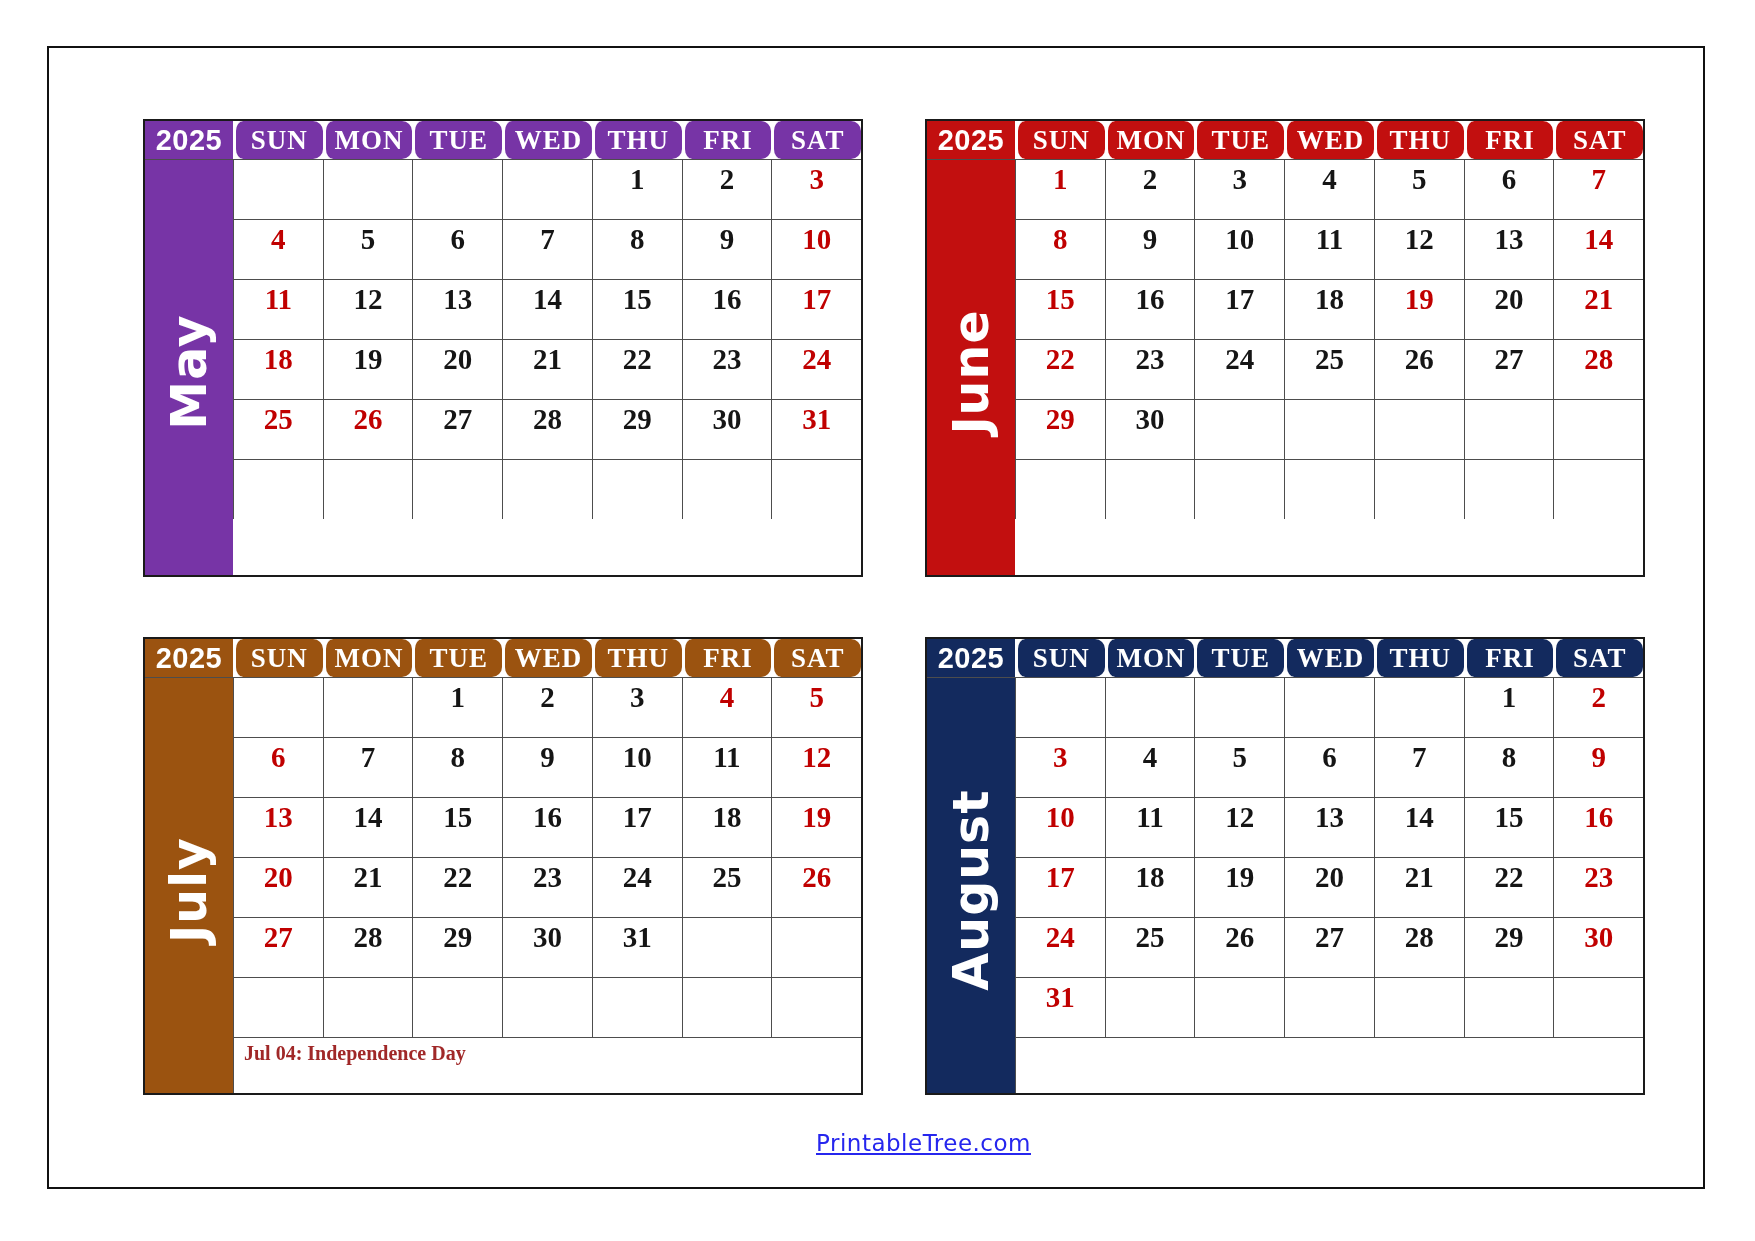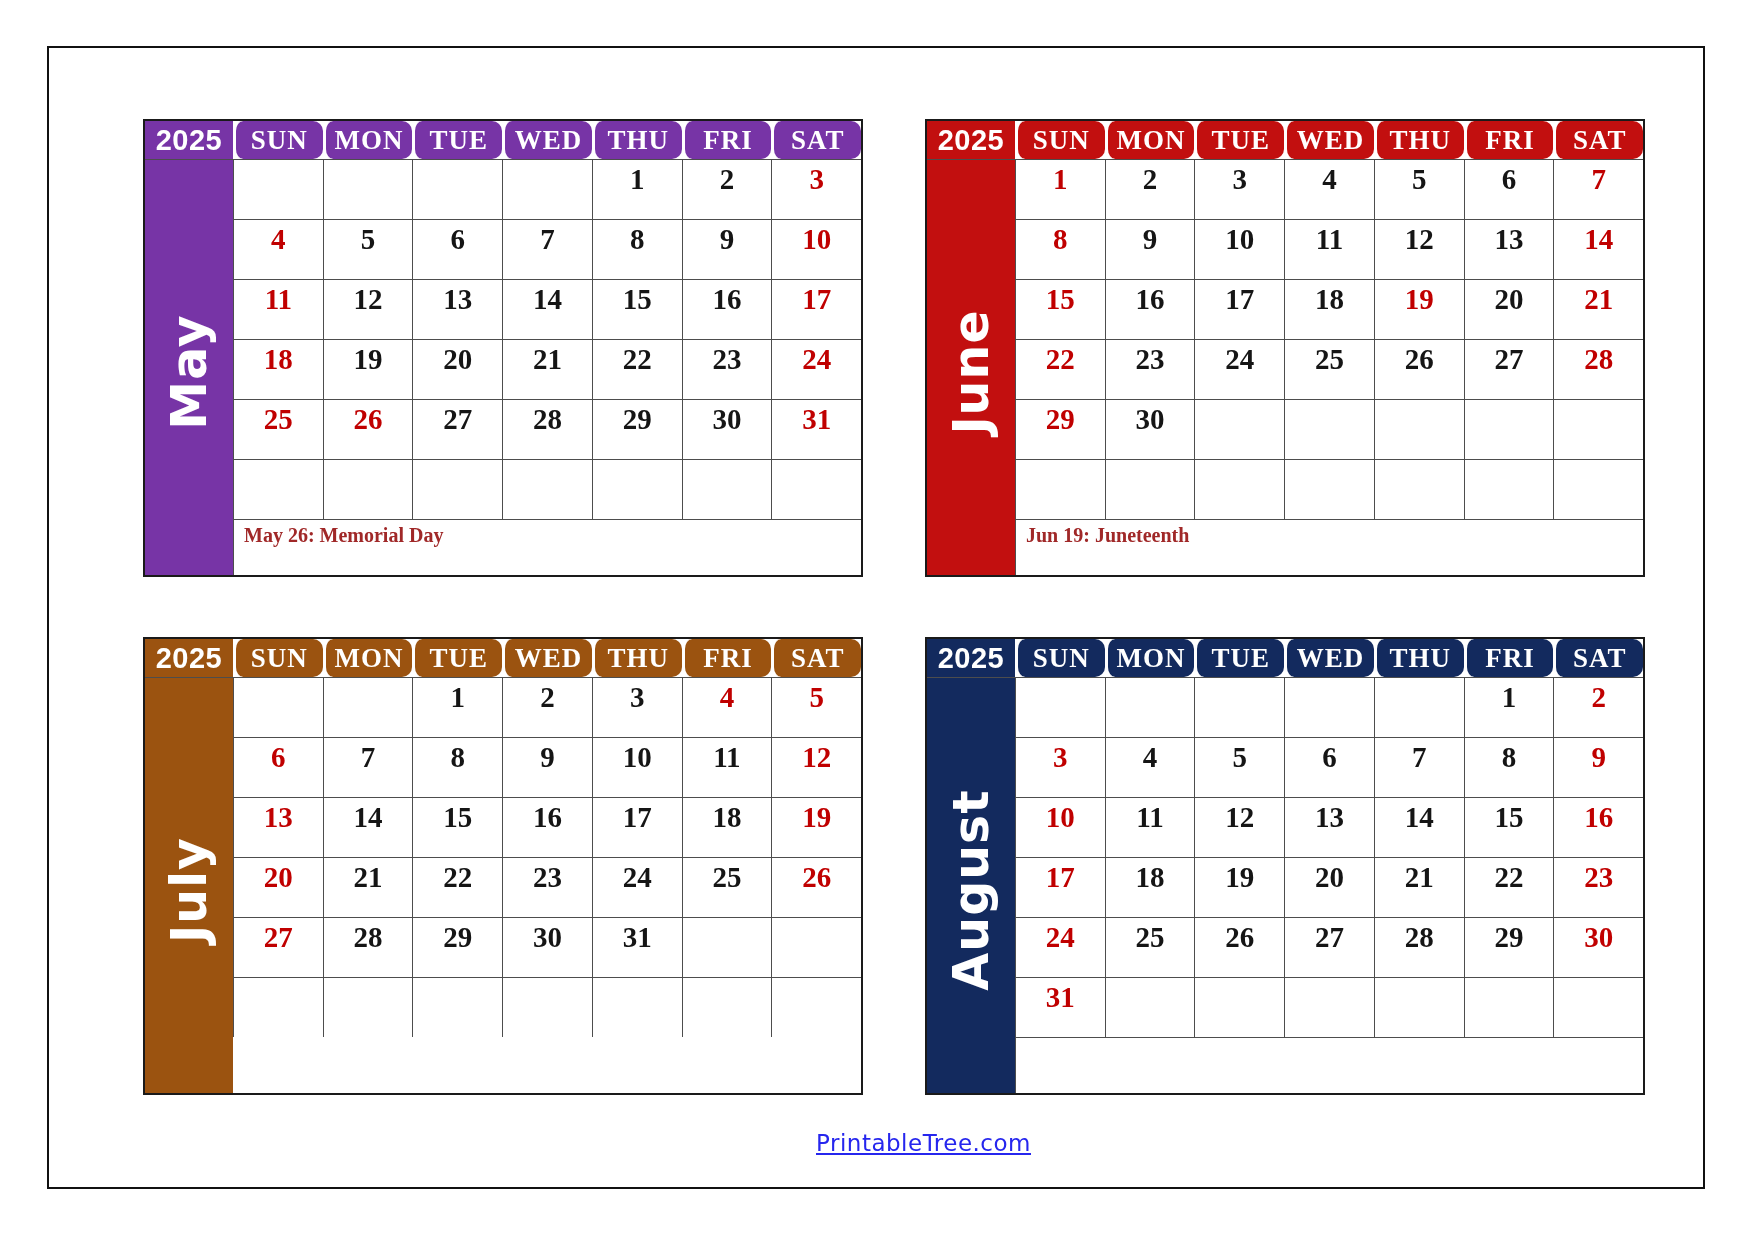--- a/index.html
+++ b/index.html
@@ -120,21 +120,20 @@
   <div class="dc">29</div>
   <div class="dc">30</div>
   <div class="dc" data-red="1">31</div>
   <div class="dc"></div>
   <div class="dc"></div>
   <div class="dc"></div>
   <div class="dc"></div>
   <div class="dc"></div>
   <div class="dc"></div>
   <div class="dc"></div>
-  <div class="nr">May 26: Memorial Day</div>
 </div>
 
 <div class="cal cal-jun" style="--ac:#C20F0F">
   <div class="hd yr">2025</div>
   <div class="hd dw">SUN</div>
   <div class="hd dw">MON</div>
   <div class="hd dw">TUE</div>
   <div class="hd dw">WED</div>
   <div class="hd dw">THU</div>
   <div class="hd dw">FRI</div>
@@ -177,21 +176,20 @@
   <div class="dc"></div>
   <div class="dc"></div>
   <div class="dc"></div>
   <div class="dc"></div>
   <div class="dc"></div>
   <div class="dc"></div>
   <div class="dc"></div>
   <div class="dc"></div>
   <div class="dc"></div>
   <div class="dc"></div>
-  <div class="nr">Jun 19: Juneteenth</div>
 </div>
 
 <div class="cal cal-jul" style="--ac:#9B5310">
   <div class="hd yr">2025</div>
   <div class="hd dw">SUN</div>
   <div class="hd dw">MON</div>
   <div class="hd dw">TUE</div>
   <div class="hd dw">WED</div>
   <div class="hd dw">THU</div>
   <div class="hd dw">FRI</div>
@@ -234,20 +232,21 @@
   <div class="dc">31</div>
   <div class="dc"></div>
   <div class="dc"></div>
   <div class="dc"></div>
   <div class="dc"></div>
   <div class="dc"></div>
   <div class="dc"></div>
   <div class="dc"></div>
   <div class="dc"></div>
   <div class="dc"></div>
+  <div class="nr">Jul 04: Independence Day</div>
 </div>
 
 <div class="cal cal-aug" style="--ac:#132A5E">
   <div class="hd yr">2025</div>
   <div class="hd dw">SUN</div>
   <div class="hd dw">MON</div>
   <div class="hd dw">TUE</div>
   <div class="hd dw">WED</div>
   <div class="hd dw">THU</div>
   <div class="hd dw">FRI</div>

